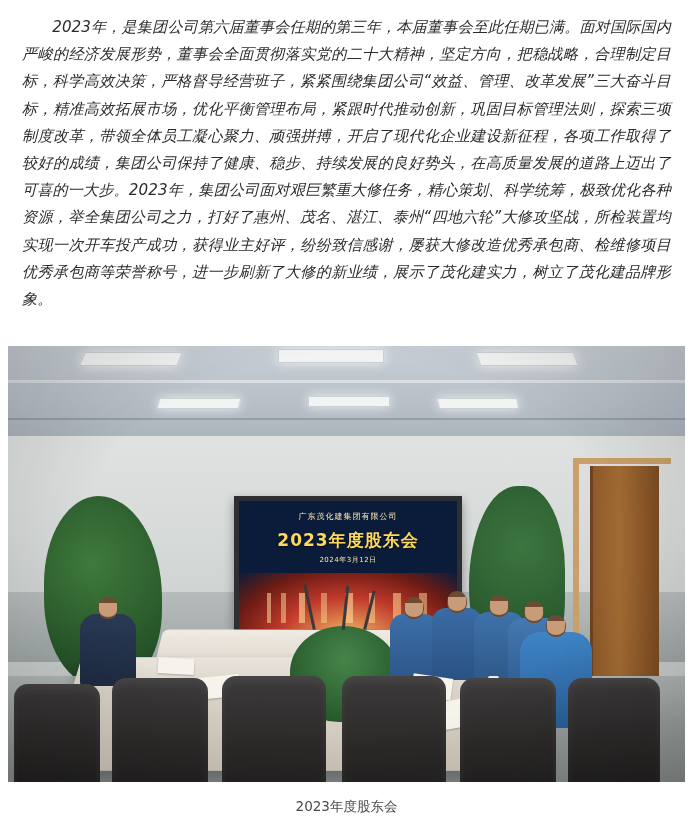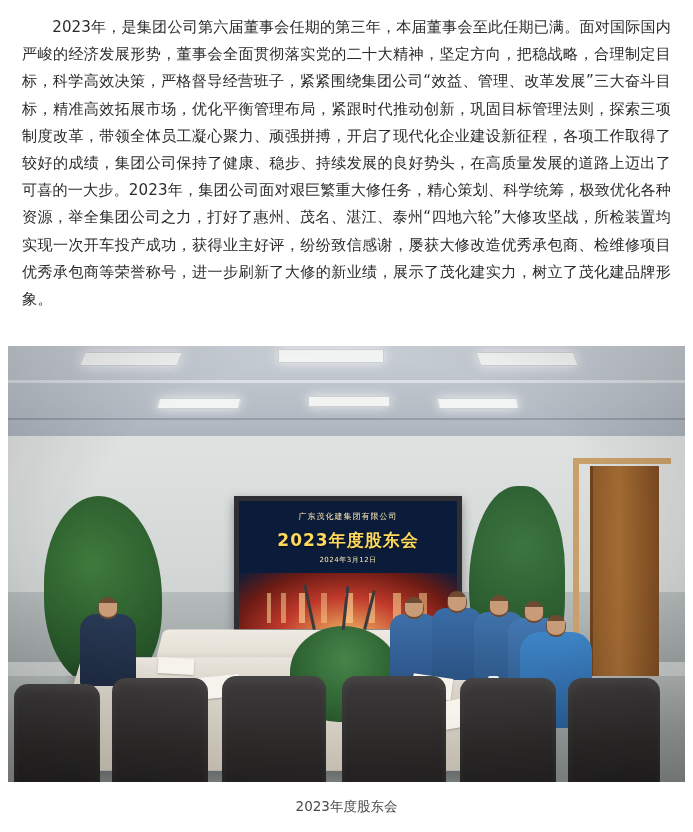--- a/index.html
+++ b/index.html
@@ -14,20 +14,21 @@
     font-family: "Liberation Sans", sans-serif;
   }
   .page {
     width: 693px;
     height: 832px;
     position: relative;
     background: #ffffff;
   }
   .article-body {
     padding: 14px 22px 0 22px;
+    font-style: italic;
   }
   .paragraph {
     font-family: "DejaVu Sans", sans-serif;
     font-size: 15.1px;
     line-height: 27.2px;
     color: #2b2b2b;
     text-align: justify;
     text-justify: inter-ideograph;
     text-indent: 2em;
     margin: 0;

